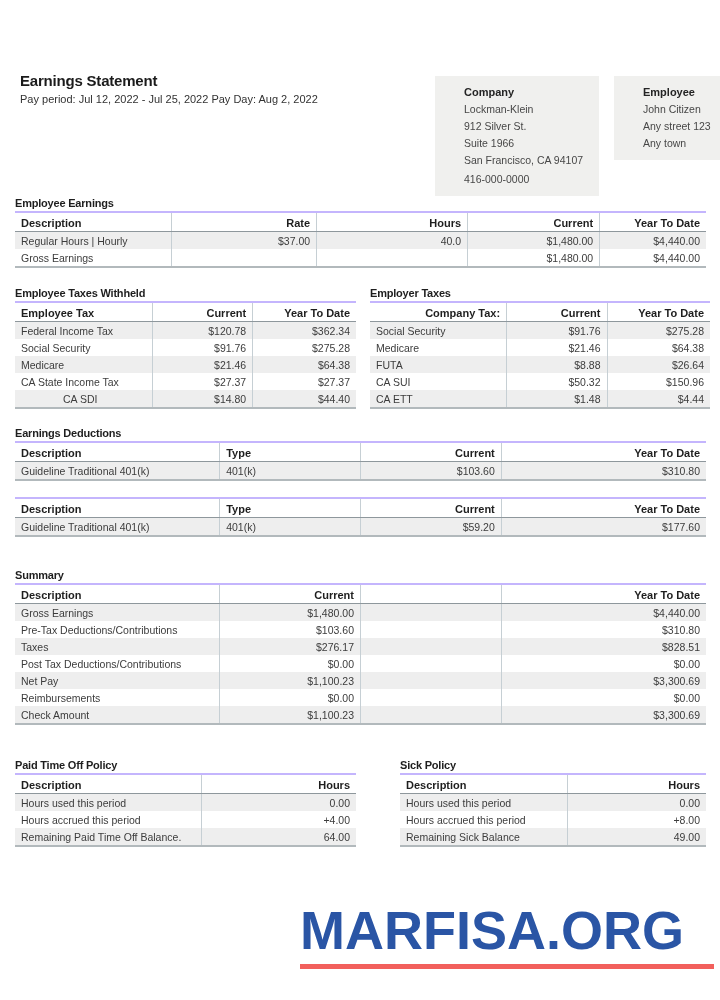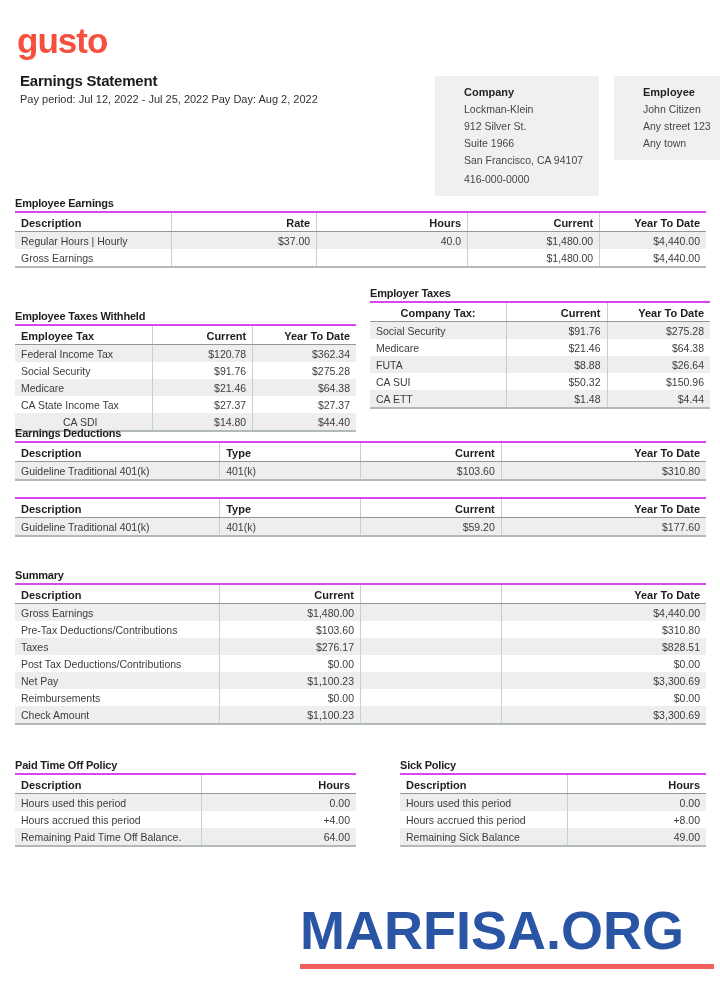--- a/index.html
+++ b/index.html
@@ -29,57 +29,56 @@
   .info-line { line-height:17px; white-space:nowrap; }
   #company-box { left:435px; top:76px; width:106px; }
   #employee-box { left:590px; top:76px; width:106px;margin-left:24px; }
   #company-box .info-line:last-child { margin-top:2px; }
 
   
   .section { position:absolute; }
   .sec-title { font-size:11px; font-weight:bold; color:#1e1e1e; margin-bottom:2px; letter-spacing:-0.2px; }
   table.tbl {
     width:100%; border-collapse:collapse; table-layout:fixed;
-    border-top:2px solid #d946ef; border-bottom:2px solid #b2b9bc;
+    border-top:2px solid #c4b5fd; border-bottom:2px solid #b2b9bc;
   }
   .tbl th {
     font-size:11px; font-weight:bold; color:#1e1e1e;
     padding:3px 6px 2px 6px; border-bottom:1px solid #8e979c;
     height:13px; overflow:hidden; white-space:nowrap;
   }
   .tbl td {
     font-size:10.5px; color:#3c3c3c; padding:2px 6px;
     height:13px; overflow:hidden; white-space:nowrap;
   }
   .tbl th:not(:first-child), .tbl td:not(:first-child) { border-left:1px solid #c6cfd4; }
   .tbl tr.shaded td { background:#eeeeee; }
 
   #sec-earnings      { left:15px;  top:197px; width:691px; }
-  #sec-emp-taxes     { left:15px;  top:287px; width:341px;margin-top:23px; }
+  #sec-emp-taxes     { left:15px;  top:287px; width:341px; }
   #sec-er-taxes      { left:370px; top:287px; width:340px; }
   #sec-deductions    { left:15px;  top:427px; width:691px; }
   #sec-contributions { left:15px;  top:497px; width:691px; }
   #sec-summary       { left:15px;  top:569px; width:691px; }
   #sec-pto           { left:15px;  top:759px; width:341px; }
   #sec-sick          { left:400px; top:759px; width:306px; }
 
   
   .watermark { position:absolute; left:300px; top:902px; width:415px; }
   .wm-text {
     font-size:54px; font-weight:bold; color:#2a55a5;
     line-height:1.05; letter-spacing:0px; white-space:nowrap;
   }
   .wm-underline { margin-top:5px; height:5px; width:414px; background:#f2605c; }
 </style>
 </head>
 <body>
 
 <div class="page">
 
-  <div class="logo">gusto</div>
 
   <div class="title-block">
     <div class="doc-title">Earnings Statement</div>
     <div class="doc-sub">Pay period: Jul 12, 2022 - Jul 25, 2022 Pay Day: Aug 2, 2022</div>
   </div>
 
   <div class="info-box" id="company-box">
     <div class="box-label">Company</div>
     <div class="info-line">Lockman-Klein</div>
     <div class="info-line">912 Silver St.</div>
@@ -169,21 +168,21 @@
         </table>
       </div>
   </div>
 
   <div class="section" id="sec-er-taxes">
     <div class="sec-title">Employer Taxes</div>
     <div>
         <table class="tbl">
           <thead>
             <tr>
-              <th style="width: 41%; text-align: center; margin-left: 9px;">Company Tax:</th>
+              <th style="width: 41%; text-align: right; margin-left: 9px;">Company Tax:</th>
               <th style="width: 29%; text-align: right;">Current</th>
               <th style="width: 30%; text-align: right;">Year To Date</th>
             </tr>
           </thead>
           <tbody>
             <tr class="shaded">
               <td style="text-align: left;">Social Security</td>
               <td style="text-align: right;">$91.76</td>
               <td style="text-align: right;">$275.28</td>
             </tr>

